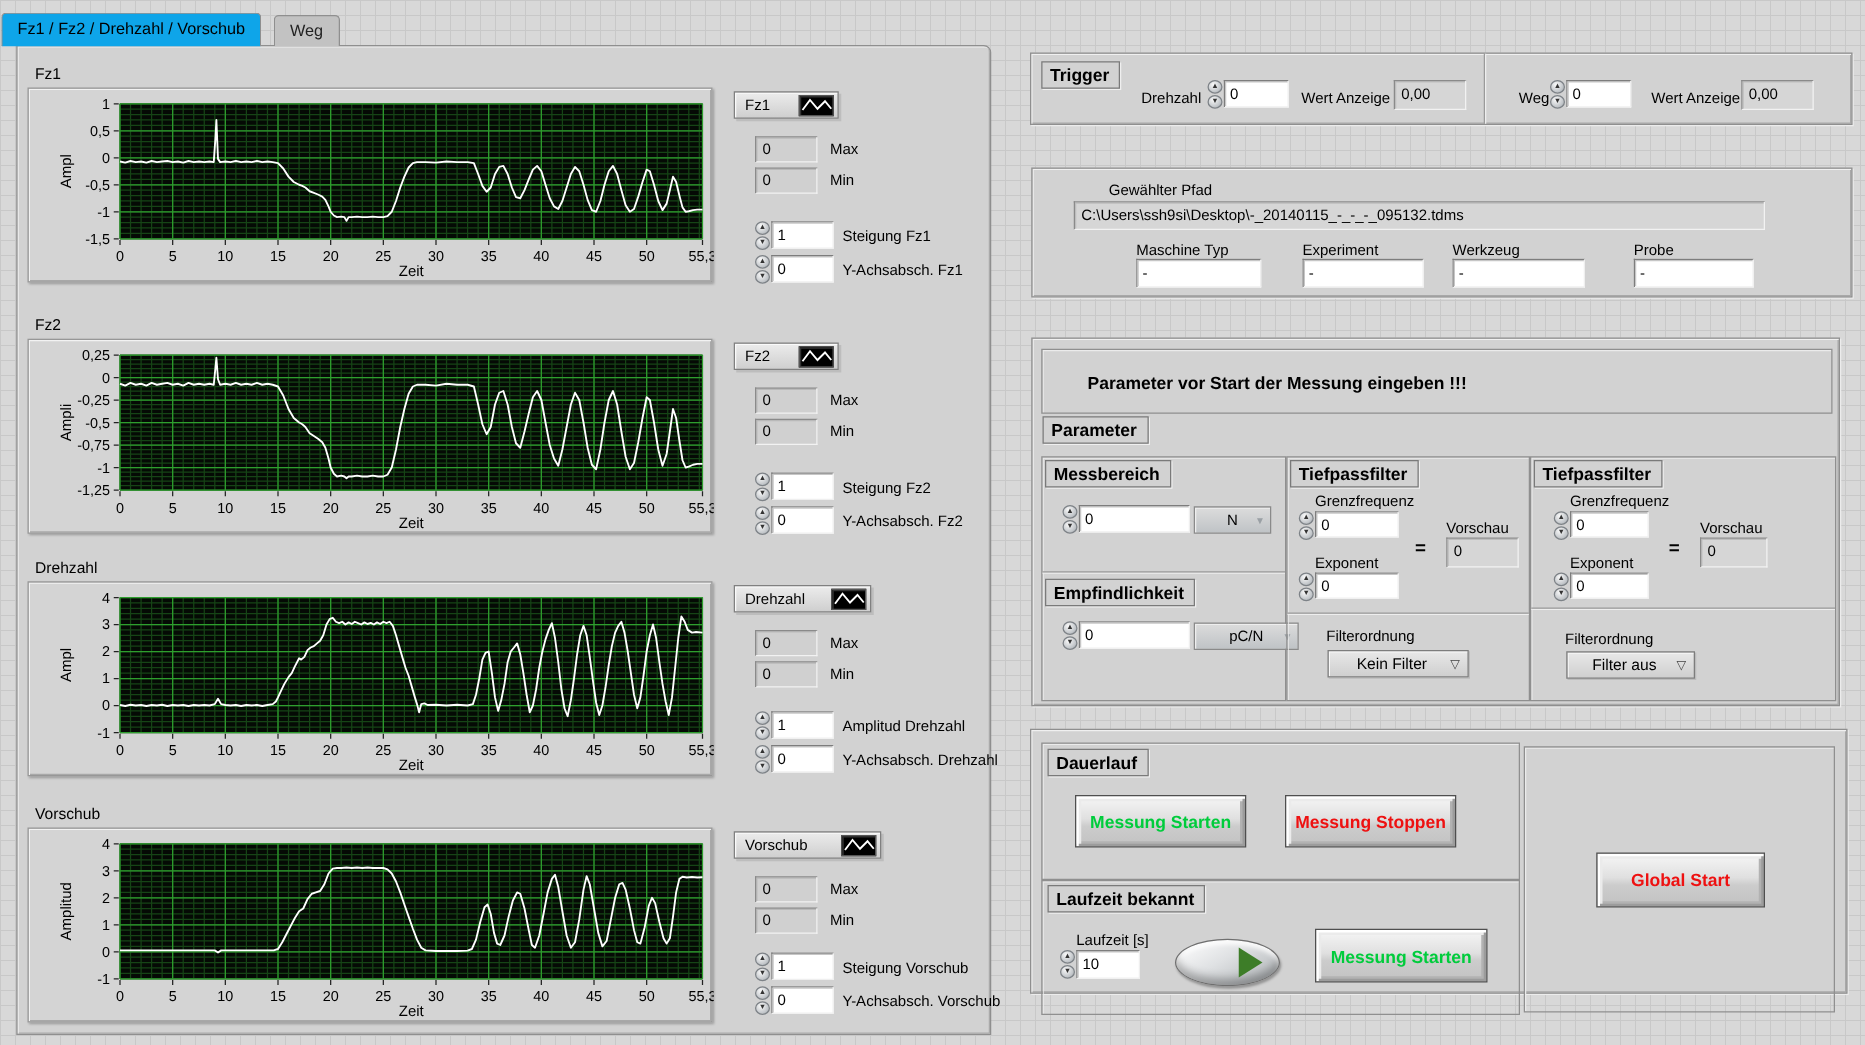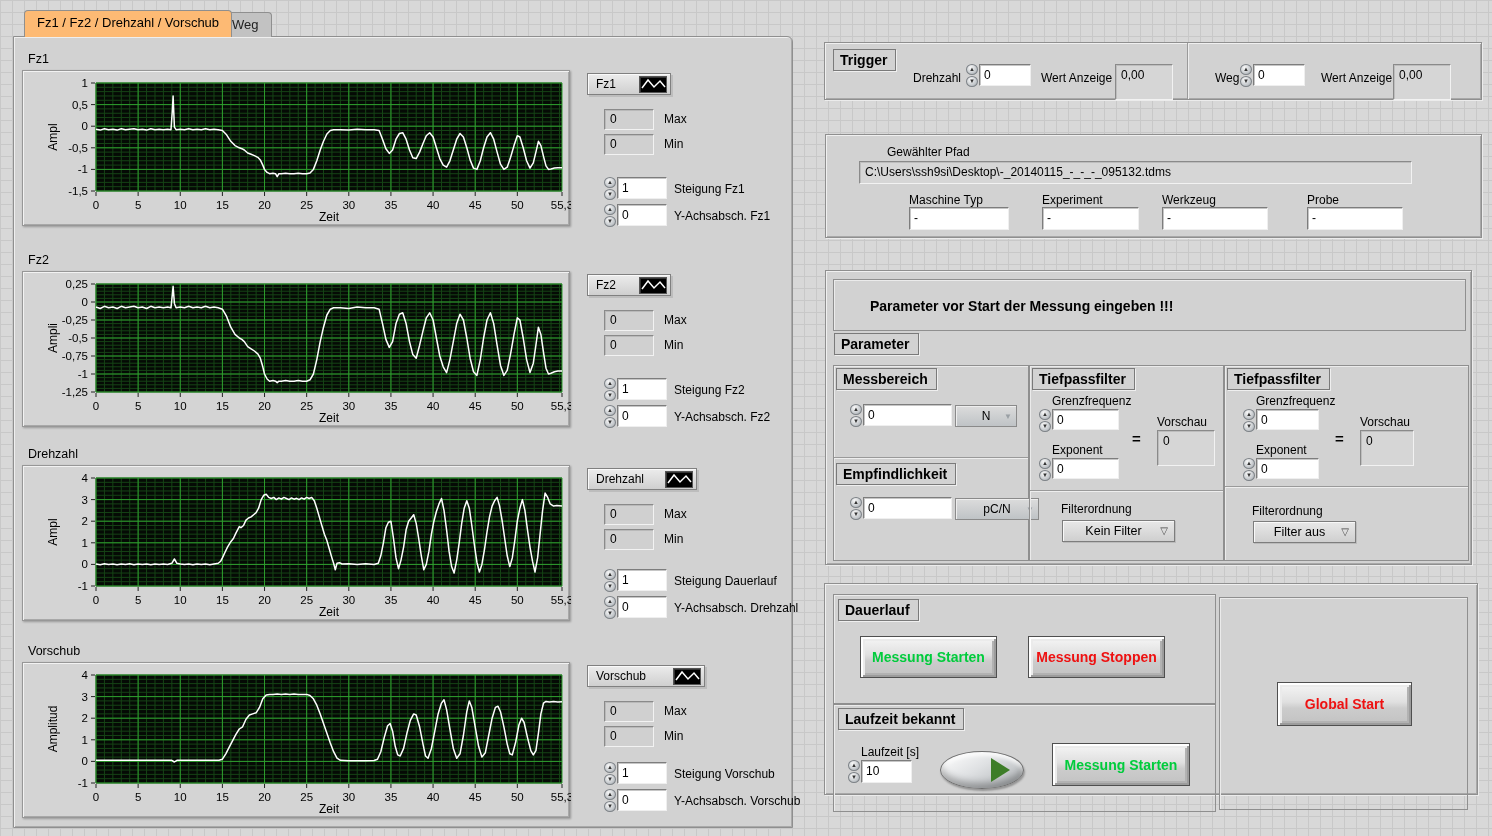--- a/index.html
+++ b/index.html
@@ -21,21 +21,21 @@
     position:absolute; left:13px; top:36px; width:780px; height:792px;
     background:#d2d2d2; border:1px solid #8f8f8f;
     box-shadow:inset 1px 1px 0 #efefef, inset -1px -1px 0 #aaa;
     border-top-right-radius:6px;
   }
   .tab {
     position:absolute; font-size:13px; padding:4px 12px 3px 12px;
     border:1px solid #8f8f8f; border-bottom:none;
     border-radius:4px 4px 0 0; white-space:nowrap;
   }
-  .tab.active { left:24px; top:10px; height:27px; background:#fdba74; z-index:3; }
+  .tab.active { left:1px; top:10px; height:27px; background:#0ea5e9; z-index:3; }
   .tab.inactive { left:219px; top:12px; height:25px; background:#c2c2c2; z-index:1; color:#222; }
 
   
   .group { position:absolute; left:13px; width:790px; height:197px; }
   .ctitle { position:absolute; left:15px; top:0; font-size:12.5px; }
   .chartpanel {
     position:absolute; left:9px; top:18px; width:548px; height:156px;
     background:#d4d4d4; border:1px solid #979797;
     box-shadow:inset 1px 1px 0 #f2f2f2, inset -1px -1px 0 #a8a8a8, 1px 1px 2px rgba(0,0,0,.28);
   }
@@ -77,21 +77,21 @@
   .frame {
     position:absolute; border:1px solid #8f8f8f;
     box-shadow:inset 1px 1px 0 #ebebeb;
   }
   .hdrbox {
     position:absolute; background:#d2d2d2; border:1px solid #7a7a7a;
     box-shadow:1px 1px 0 #efefef; font-weight:bold; font-size:14px;
     padding:2px 8px 2px 6px; white-space:nowrap; z-index:2;
   }
   .display {
-    position:absolute; height:36px; background:#d6d6d6;
+    position:absolute; height:24px; background:#d6d6d6;
     border:1px solid; border-color:#8a8a8a #f2f2f2 #f2f2f2 #8a8a8a;
     box-shadow:inset 1px 1px 0 #bdbdbd; padding:3px 0 0 5px; font-size:12px;
   }
   .vdiv { position:absolute; width:1px; background:#9a9a9a; box-shadow:1px 0 0 #eee; }
   .hdiv { position:absolute; height:1px; background:#9a9a9a; box-shadow:0 1px 0 #eee; }
 
   .btn3d {
     position:absolute; text-align:center; font-weight:bold; font-size:14px;
     background:linear-gradient(180deg,#f6f6f6 0%,#e0e0e0 45%,#cccccc 60%,#c2c2c2 100%);
     border:1px solid #4f4f4f;
@@ -636,21 +636,21 @@
   </div>
   <div class="ind" style="top:57px">0</div>
   <div class="lbl rowlab" style="top:60px">Max</div>
   <div class="ind" style="top:82px">0</div>
   <div class="lbl rowlab" style="top:85px">Min</div>
   <span class="spin" style="left:591px;top:122px">
       <i>▲</i>
       <i>▼</i>
     </span>
   <div class="field" style="left:604px;top:122px;width:50px">1</div>
-  <div class="lbl abs" style="left:661px;top:127px">Steigung Dauerlauf</div>
+  <div class="lbl abs" style="left:661px;top:127px">Amplitud Drehzahl</div>
   <span class="spin" style="left:591px;top:149px">
       <i>▲</i>
       <i>▼</i>
     </span>
   <div class="field" style="left:604px;top:149px;width:50px">0</div>
   <div class="lbl abs" style="left:661px;top:154px">Y-Achsabsch. Drehzahl</div>
 </div>
 
 <div class="group" style="top:644px">
   <div class="ctitle lbl">Vorschub</div>

